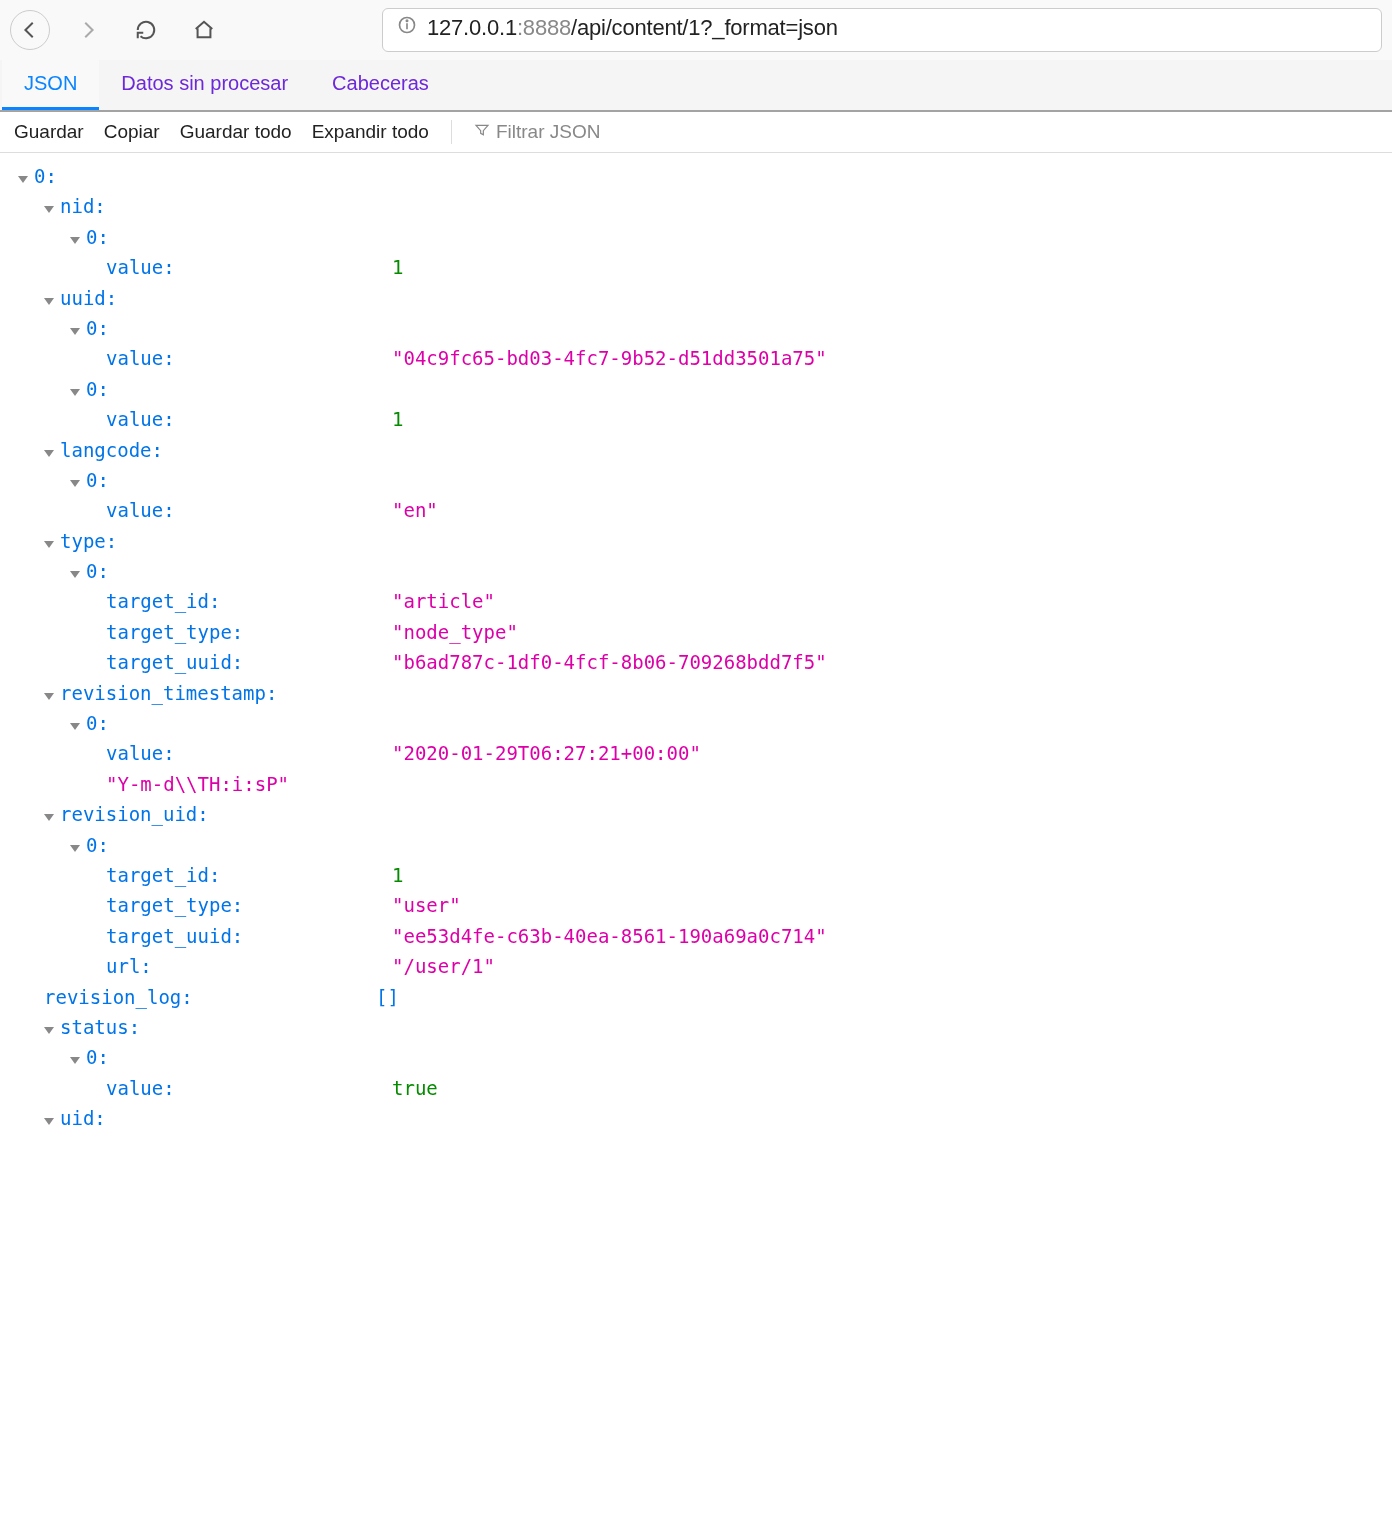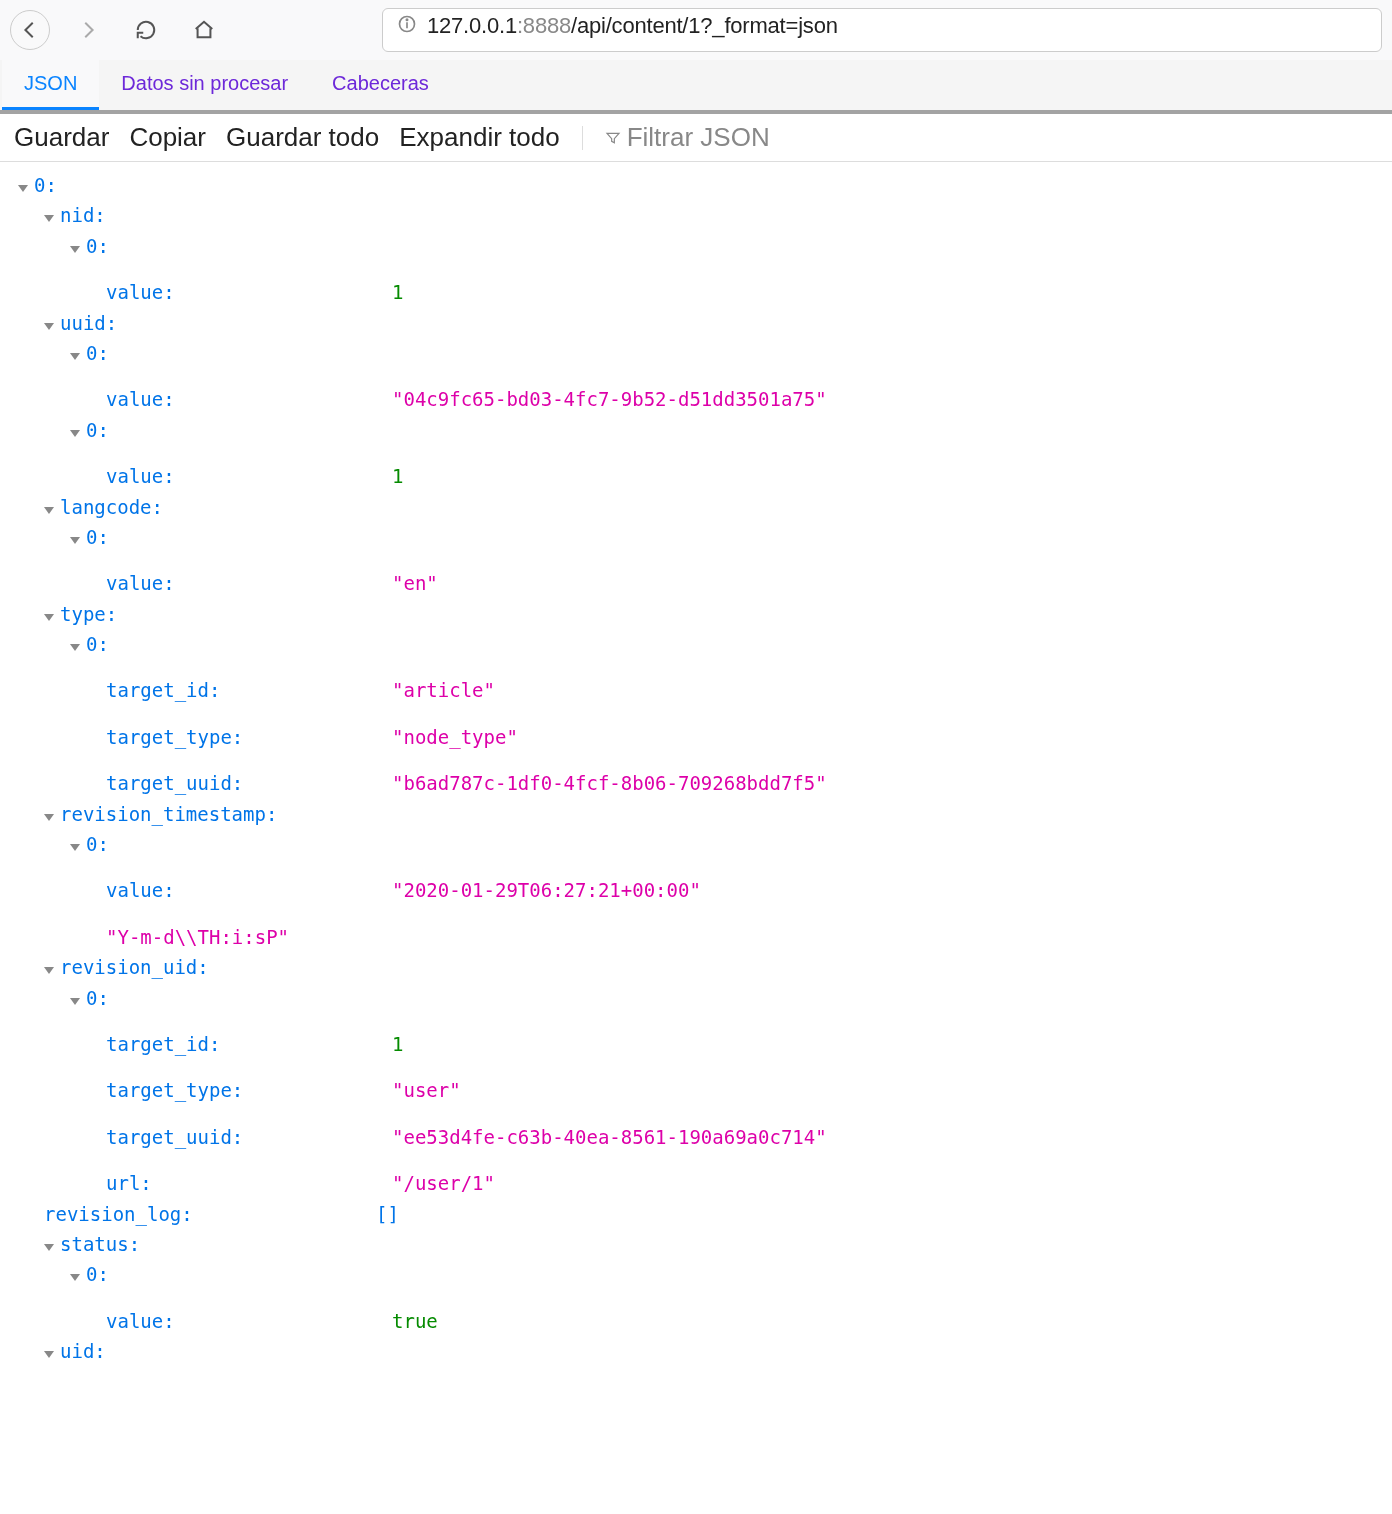--- a/index.html
+++ b/index.html
@@ -24,58 +24,58 @@
 }
 .nav-btn.back {
   border: 1px solid #ccc;
   border-radius: 50%;
 }
 .nav-btn.forward { color: #aaa; }
 .nav-btn svg { width: 22px; height: 22px; }
 .url-bar {
   flex: 1;
   display: flex;
-  align-items: flex-end;
+  align-items: flex-start;
   background: #fff;
   border: 1px solid #ccc;
   border-radius: 6px;
-  padding: 12px 14px;
+  padding: 6px 14px;
   margin-left: 140px;
   gap: 10px;
   height: 44px;
 }
 .url-bar svg { width: 20px; height: 20px; color: #888; flex-shrink: 0; }
 .url-text { font-size: 22px; letter-spacing: -0.2px; }
 .url-host { color: #222; }
 .url-port { color: #888; }
 .url-path { color: #222; }
 .tabs {
   display: flex;
-  border-bottom: 4px solid #a3a3a3;
+  border-bottom: 2px solid #a3a3a3;
   background: #f5f5f5;
   padding-left: 2px;
 }
 .tab {
   padding: 12px 22px;
   font-size: 20px;
   cursor: pointer;
   color: #6d28d9;
 }
 .tab.active {
   color: #0a84ff;
   border-bottom: 3px solid #0a84ff;
   background: #f9f9fa;
 }
 .toolbar {
   display: flex;
   align-items: center;
   padding: 8px 14px;
   border-bottom: 1px solid #ddd;
   gap: 20px;
-  font-size: 26px;
+  font-size: 19px;
 }
 .toolbar-btn { cursor: pointer; color: #222; }
 .toolbar-sep {
   width: 1px; height: 24px; background: #ddd; margin: 0 2px;
 }
 .filter {
   display: flex; align-items: flex-start; gap: 6px;
   color: #888;
 }
 .filter svg { width: 16px; height: 16px; }
@@ -96,21 +96,21 @@
   flex-shrink: 0;
 }
 .key { color: #0074e8; font-weight: 500; }
 .val-num { color: #058b00; }
 .val-str { color: #dd00a9; }
 .val-bool { color: #058b00; }
 .val-arr { color: #0074e8; }
 .i0 { padding-left: 8px; }
 .i1 { padding-left: 34px; }
 .i2 { padding-left: 60px; }
-.i3 { padding-left: 96px; margin-top: 16px; }
+.i3 { padding-left: 96px; }
 .kv { display: flex; }
 .kv .k { min-width: 286px; }
 .i3 .kv .k { min-width: 286px; }
 </style>
 </head>
 <body>
 
 <div class="nav-toolbar">
   <div class="nav-btn back">
     <svg viewBox="0 0 24 24" fill="none" stroke="currentColor" stroke-width="2.2">

